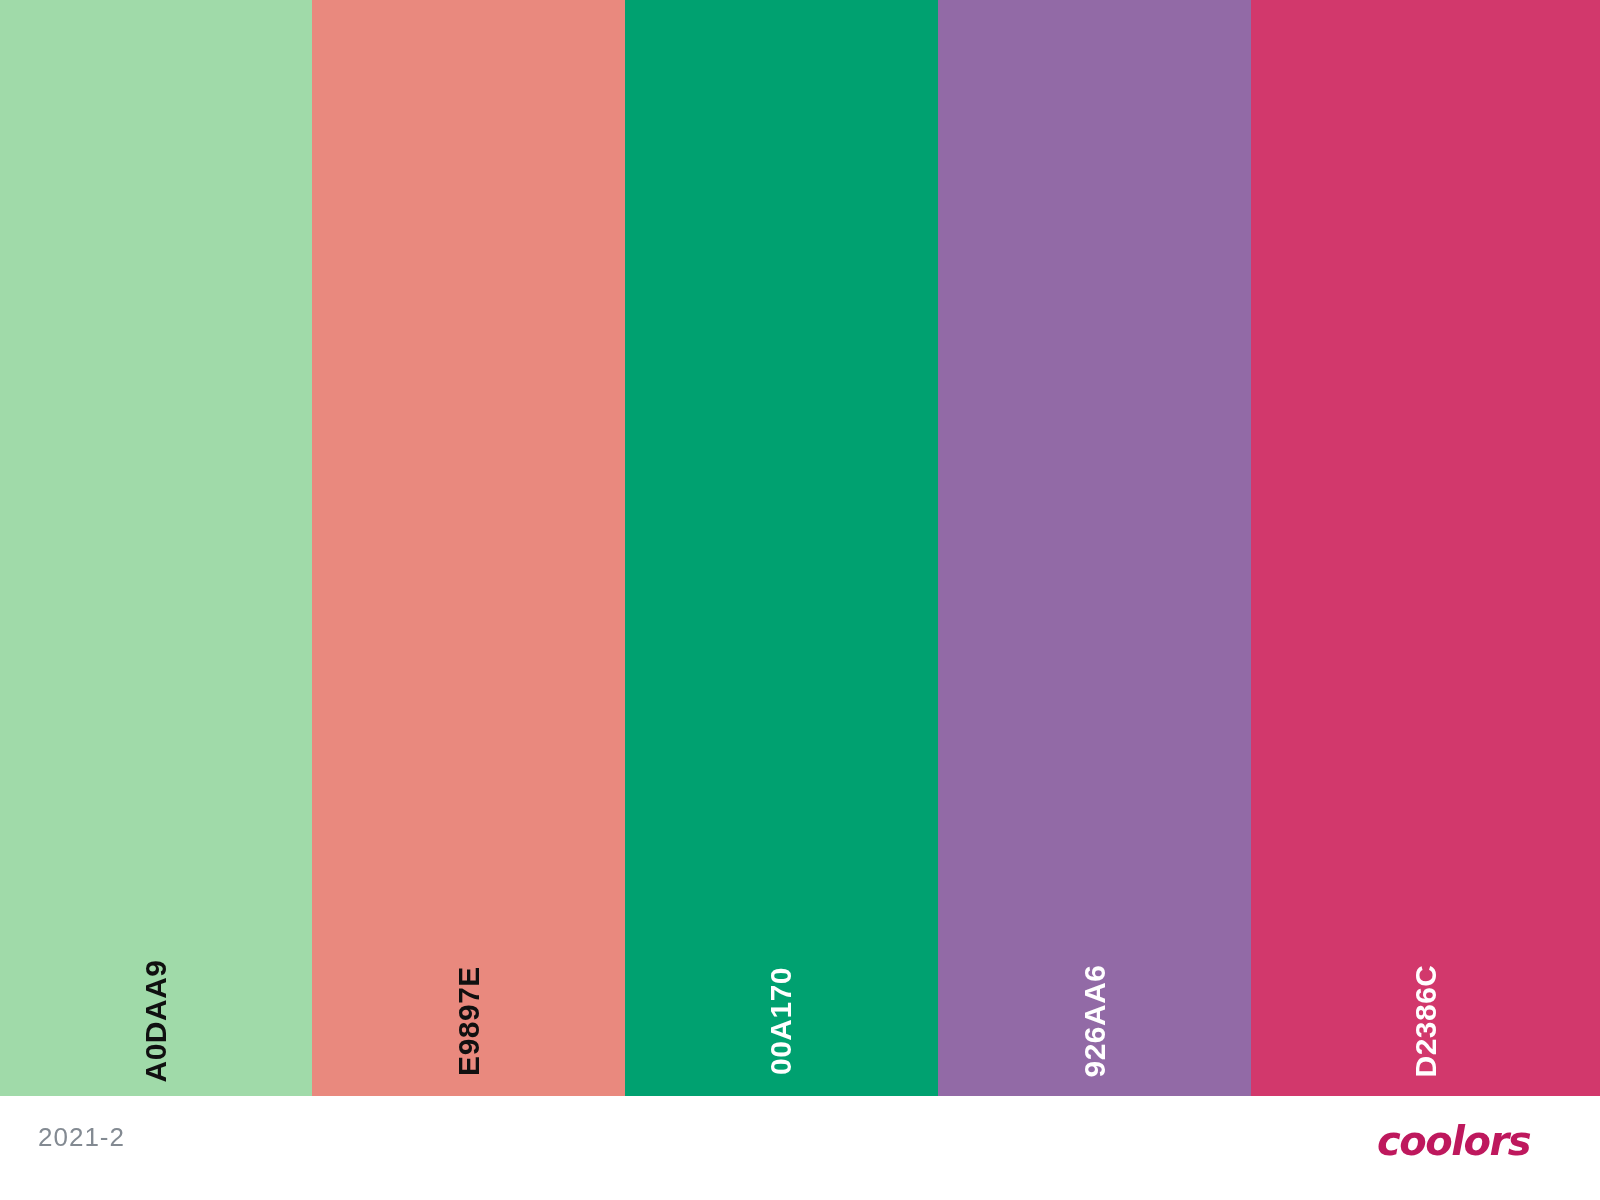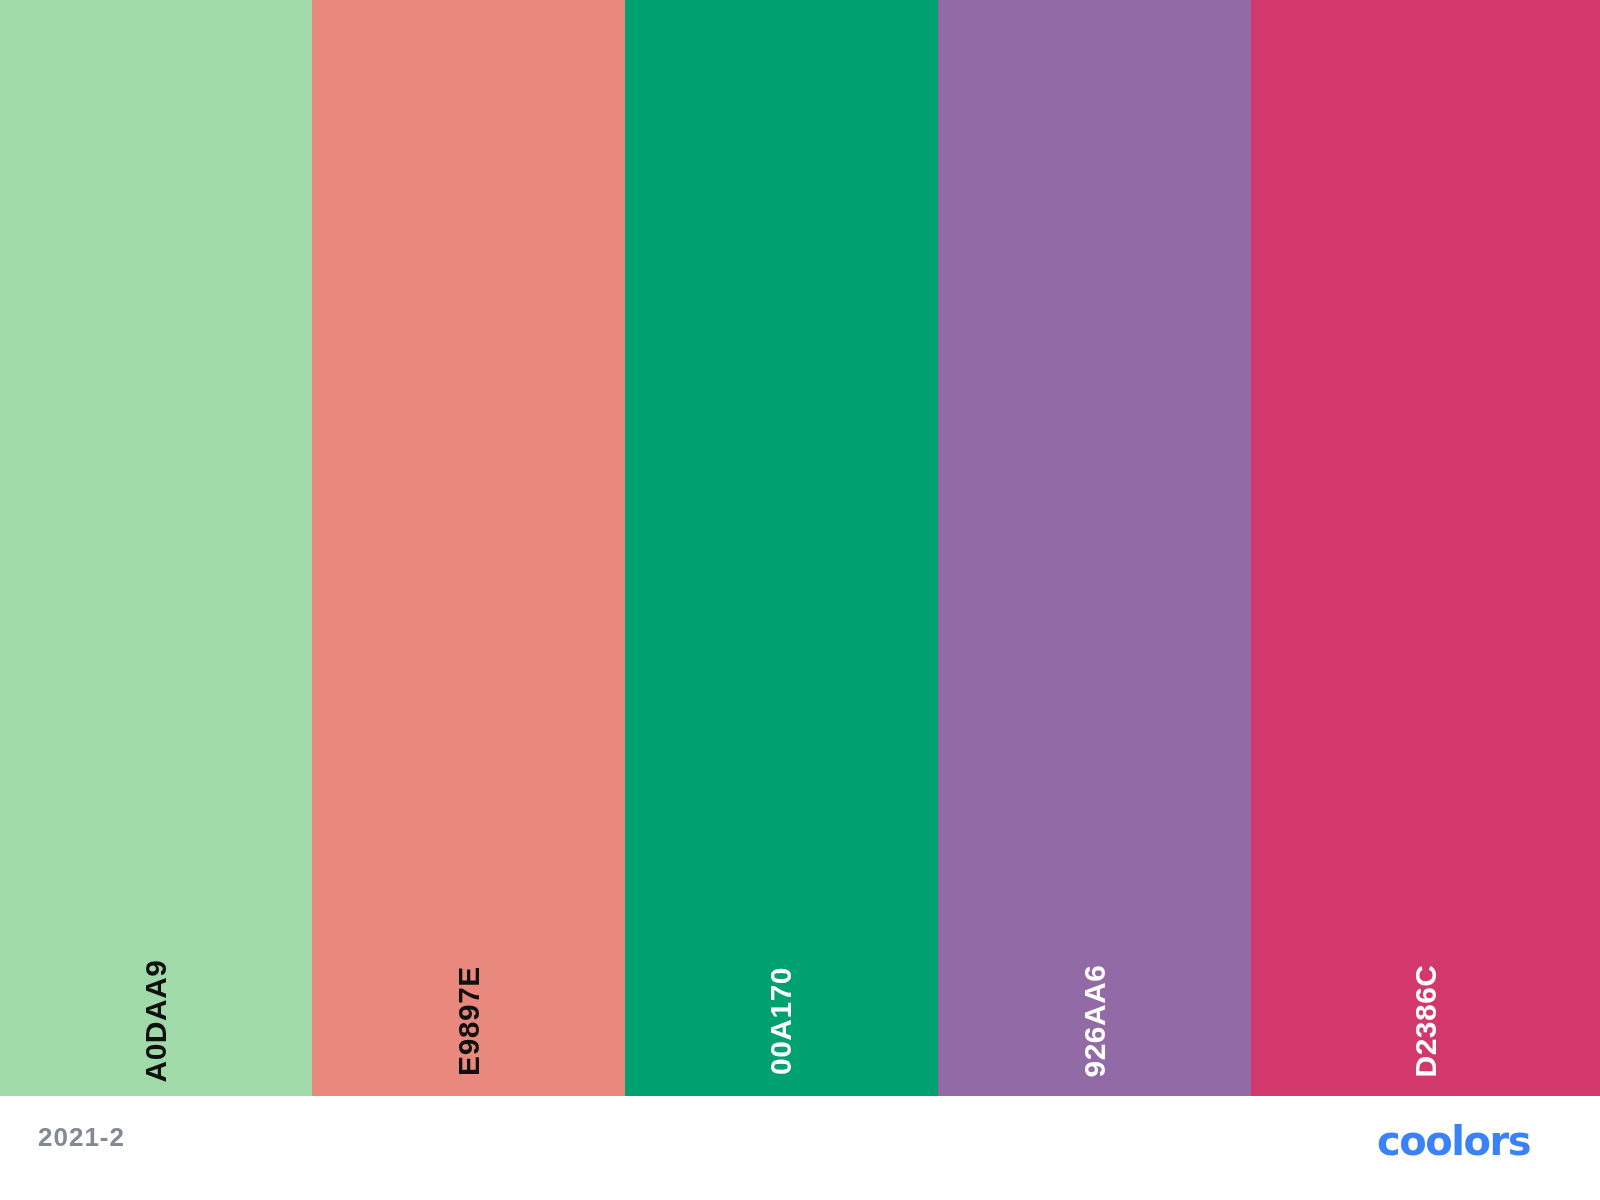--- a/index.html
+++ b/index.html
@@ -63,21 +63,21 @@
     width: 1600px;
     height: 104px;
     background: #ffffff;
   }
 
   .footer-name {
     position: absolute;
     left: 38px;
     top: 1122px;
     font-size: 26px;
-    font-weight: 700;
+    font-weight: 400;
     letter-spacing: 1px;
     color: #838a92;
   }
 
   .brand-logo {
     position: absolute;
     right: 70px;
     top: 1118px;
     font-size: 40px;
     font-weight: 800;
@@ -106,15 +106,15 @@
       </div>
       <div class="swatch" style="background: rgb(210, 56, 108); width: 349px;">
         <div class="swatch-label" style="color: rgb(255, 255, 255);"><span class="swatch-label-inner">D2386C</span></div>
       </div>
     </div>
 
   <div class="footer"></div>
 
   <div class="footer-name" style="color: rgb(131, 138, 146);">2021-2</div>
 
-  <div class="brand-logo" style="color: #3b82f6;">coolors</div>
+  <div class="brand-logo" style="color: #be185d; font-style: italic;">coolors</div>
 
 </div>
 
 </body></html>

